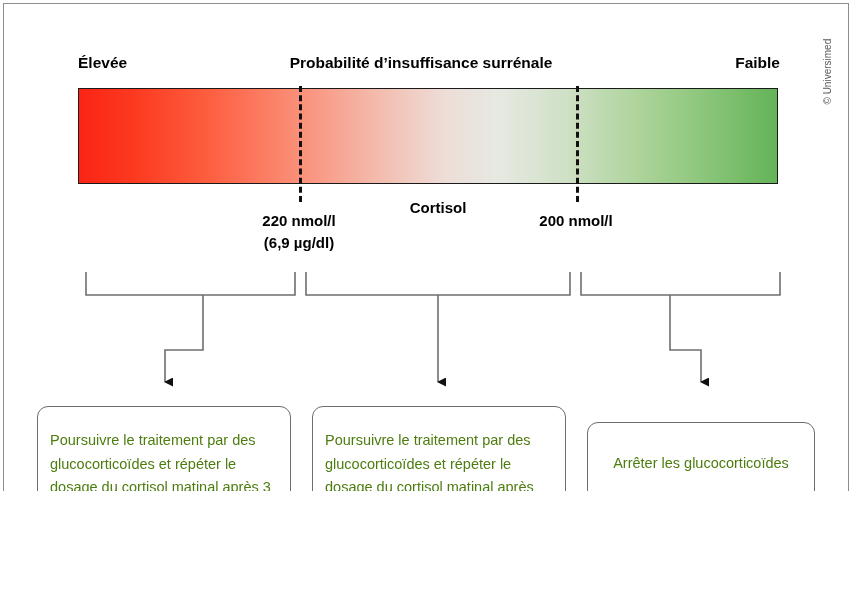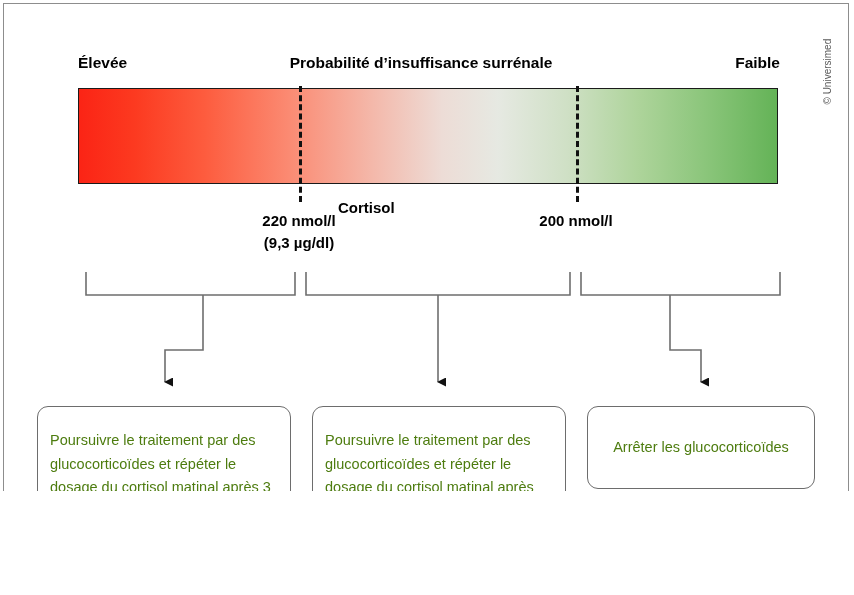--- a/index.html
+++ b/index.html
@@ -74,21 +74,21 @@
     color:#000;
     line-height:1.45;
     text-align:center;
     white-space:nowrap;
   }
   #thr-150{ left:189px; top:210px; width:220px; }
   #thr-300{ left:466px; top:210px; width:220px; }
   #label-cortisol{
     position:absolute;
     left:338px; top:199px; width:200px;
-    text-align:left;
+    text-align:center;
     font-weight:bold;
     font-size:15px;
     color:#000;
   }
 
   
   #connectors{
     position:absolute;
     left:0; top:0;
     width:854px; height:595px;
@@ -106,21 +106,21 @@
     align-items:center;
     justify-content:center;
     text-align:left;
     font-size:14.5px;
     line-height:1.62;
     color:#4d7c0f;
     padding:6px 12px;
   }
   #box-1{ left:37px;  top:406px; width:254px; height:140px; }
   #box-2{ left:312px; top:406px; width:254px; height:140px; }
-  #box-3{ left:587px; top:406px; width:228px; height:83px; }
+  #box-3{ left:587px; top:422px; width:228px; height:83px; }
 
   
   #copyright{
     position:absolute;
     right:-28px; top:44px;
     width:110px;
     text-align:left;
     transform:rotate(-90deg);
     transform-origin:center center;
     font-size:10px;
@@ -143,21 +143,21 @@
 
   <div id="bar"></div>
 
   <div class="dash" id="dash-150"></div>
   <div class="dash" id="dash-300"></div>
 
   <div id="label-cortisol">Cortisol</div>
 
   <div class="threshold" id="thr-150">
     <div>220 nmol/l</div>
-    <div>(9,3 µg/dl)</div>
+    <div>(6,9 µg/dl)</div>
   </div>
 
   <div class="threshold" id="thr-300">
     <div>200 nmol/l</div>
   </div>
 
   <svg id="connectors" viewBox="0 0 854 595" xmlns="http://www.w3.org/2000/svg">
     <defs>
       <marker id="arrowhead" markerWidth="9" markerHeight="9" refX="4.5" refY="8" orient="auto" markerUnits="userSpaceOnUse">
         <path d="M0,0 L9,0 L4.5,9 Z" fill="#111111"></path>

